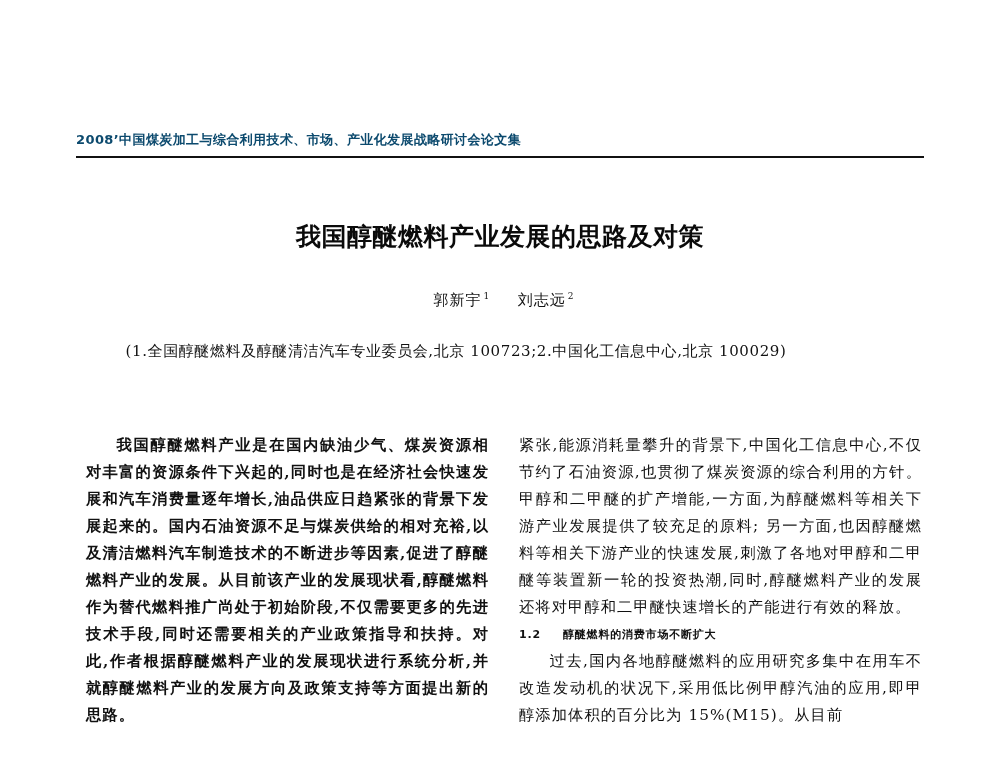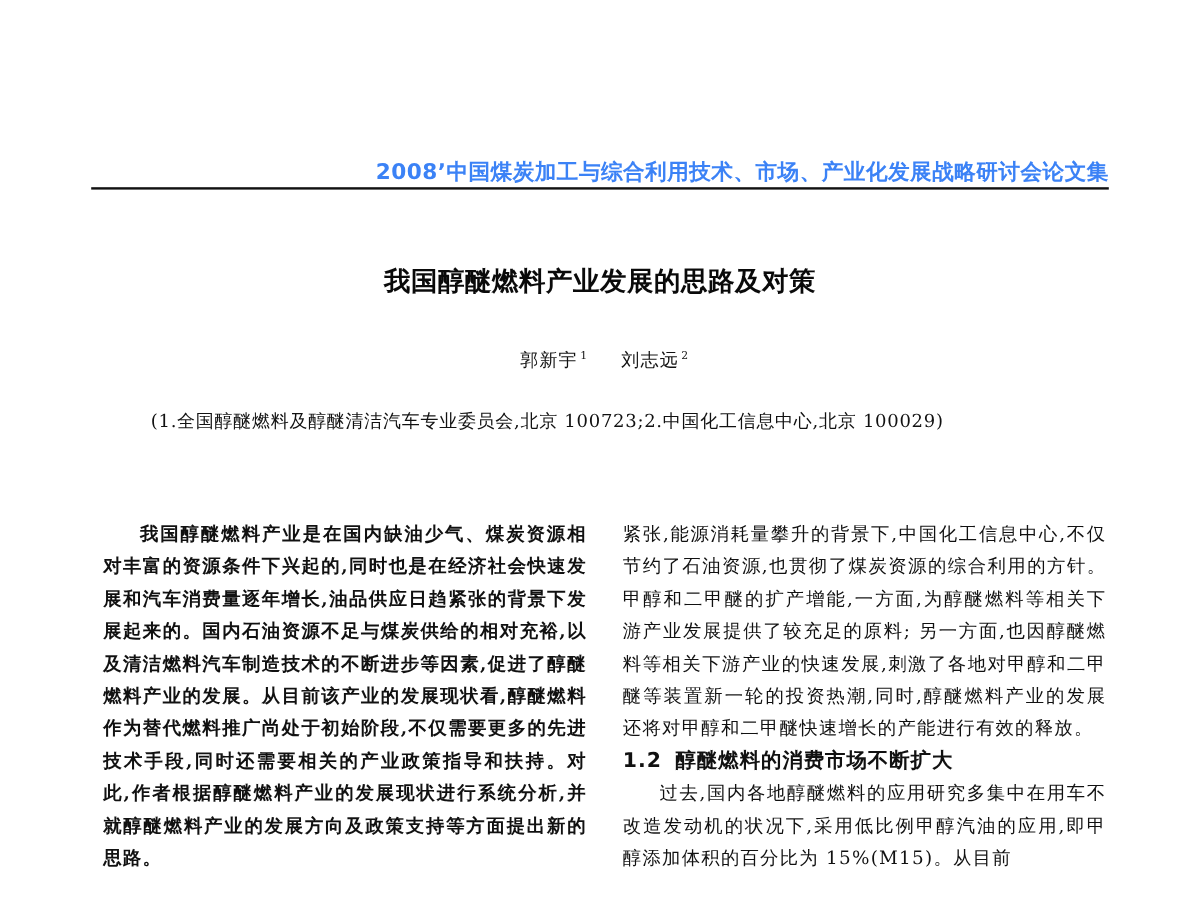--- a/index.html
+++ b/index.html
@@ -13,44 +13,44 @@
       position: relative;
       overflow: hidden;
       font-family: "DejaVu Serif", "Liberation Serif", serif;
       color: #111111;
     }
     .running-header {
       position: absolute;
       left: 76px;
       width: 848px;
       top: 131px;
-      text-align: right;
+      text-align: left;
       font-family: "DejaVu Sans", "Liberation Sans", sans-serif;
       font-weight: bold;
-      font-size: 18px;
+      font-size: 13px;
       letter-spacing: 0.4px;
-      color: #3b82f6;
+      color: #0c4a6e;
     }
     .header-rule {
       position: absolute;
       left: 76px;
       width: 848px;
       top: 156px;
       height: 2px;
       background: #111;
     }
     .title {
       position: absolute;
       left: 0;
       width: 1000px;
       top: 220px;
       text-align: center;
       font-family: "DejaVu Sans", "Liberation Sans", sans-serif;
       font-weight: bold;
-      font-size: 22px;
+      font-size: 25px;
       letter-spacing: 0.5px;
       color: #0a0a0a;
     }
     .authors {
       position: absolute;
       left: 4px;
       width: 1000px;
       top: 291px;
       text-align: center;
       font-size: 15px;
@@ -88,21 +88,21 @@
     .para {
       margin: 0;
     }
     .para.indent {
       text-indent: 2em;
     }
     .section-heading {
       margin: 0;
       font-family: "DejaVu Sans", "Liberation Sans", sans-serif;
       font-weight: bold;
-      font-size: 17px;
+      font-size: 11px;
       letter-spacing: 0.8px;
     }
     .section-num {
       display: inline-block;
       width: 44px;
     }
   </style>
 </head>
 <body>
 

